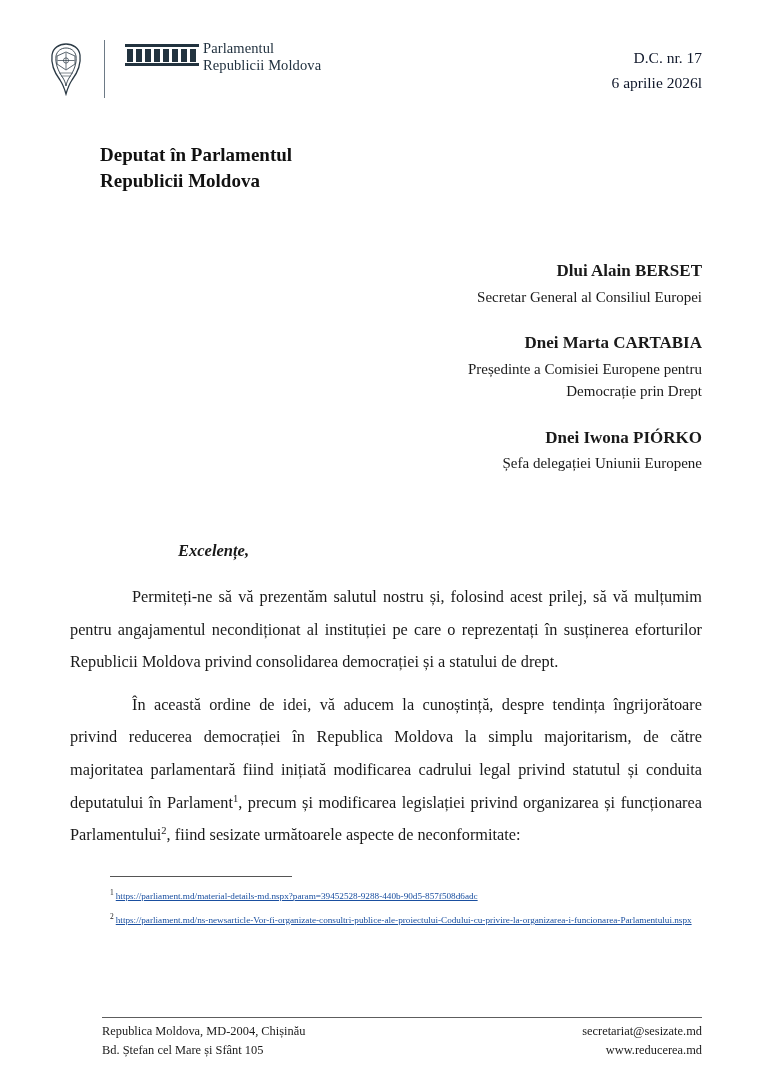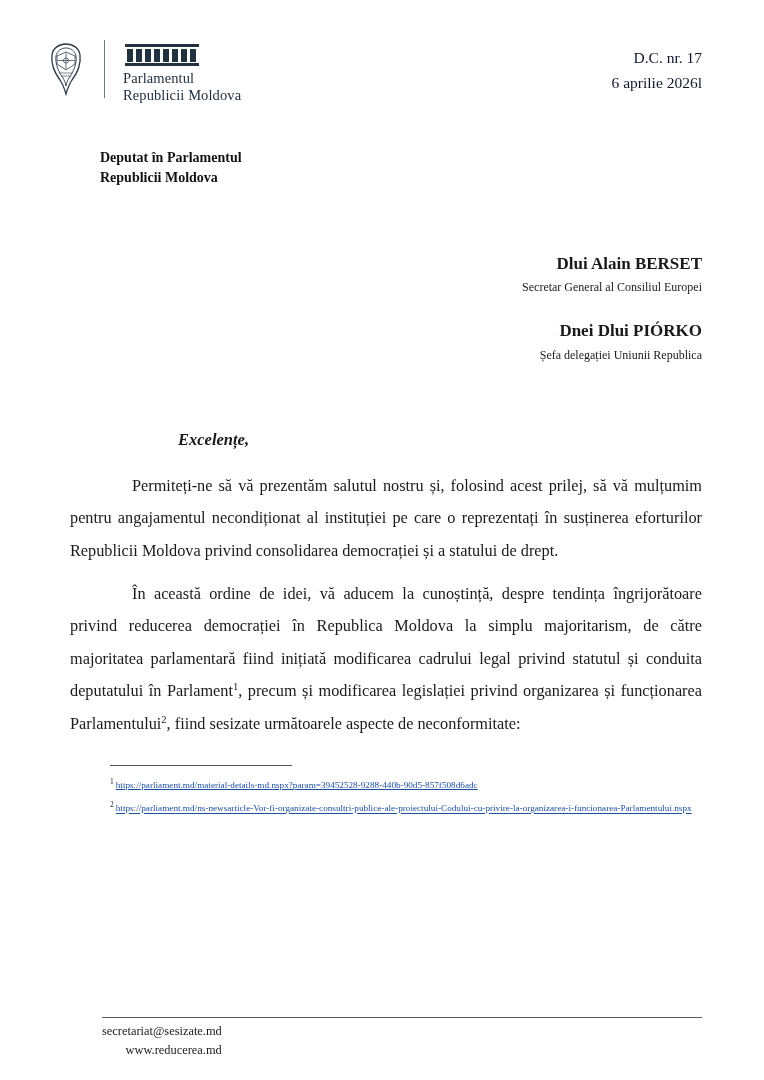--- a/index.html
+++ b/index.html
@@ -42,21 +42,21 @@
     margin-top: 2px;
   }
   .divider-v {
     width: 1px;
     background: #6d7a86;
     height: 58px;
     margin: 0 4px;
   }
   .brand-right {
     display: flex;
-    flex-direction: column;
+    flex-direction: row;
     gap: 2px;
   }
   .parliament-mark {
     width: 78px;
     height: 28px;
     display: block;
   }
   .brand-text {
     font-family: "Liberation Serif", serif;
     font-size: 14.5px;
@@ -70,21 +70,21 @@
     line-height: 1.6;
     color: #0f172a;
     padding-top: 6px;
   }
   .doc-meta div { white-space: nowrap; }
 
   
   .doc-title {
     margin: 44px 0 0 100px;
     font-weight: bold;
-    font-size: 14px;
+    font-size: 19px;
     line-height: 1.38;
     color: #111;
   }
   .doc-title span { display: block; }
 
   
   .addressees {
     margin: 64px 62px 0 0;
     text-align: right;
     font-size: 16.5px;
@@ -92,21 +92,21 @@
   }
   .addressee { margin-bottom: 22px; padding-left: 36px; }
   .addressee .name {
     font-weight: bold;
     font-size: 17px;
     display: block;
     margin-bottom: 2px;
   }
   .addressee .role {
     display: block;
-    font-size: 12px;
+    font-size: 15px;
   }
   .addressee .role-line { display: block; }
 
   
   .salutation {
     margin: 66px 0 0 178px;
     font-style: italic;
     font-weight: bold;
     font-size: 16.5px;
   }
@@ -223,22 +223,27 @@
     <span>Deputat în Parlamentul</span>
     <span>Republicii Moldova</span>
   </div>
 
   <div class="addressees">
     <div class="addressee">
       <span class="name">Dlui Alain BERSET</span>
       <span class="role role-line">Secretar General al Consiliul Europei</span>
     </div>
     <div class="addressee">
-      <span class="name">Dnei Dlui PIÓRKO</span>
-      <span class="role role-line">Șefa delegației Uniunii Republica</span>
+      <span class="name">Dnei Marta CARTABIA</span>
+      <span class="role role-line">Președinte a Comisiei Europene pentru</span>
+      <span class="role role-line">Democrație prin Drept</span>
+    </div>
+    <div class="addressee">
+      <span class="name">Dnei Iwona PIÓRKO</span>
+      <span class="role role-line">Șefa delegației Uniunii Europene</span>
     </div>
   </div>
 
   <div class="salutation">Excelențe,</div>
 
   <div class="body">
     <p>Permiteți-ne să vă prezentăm salutul nostru și, folosind acest prilej, să vă mulțumim pentru angajamentul necondiționat al instituției pe care o reprezentați în susținerea eforturilor Republicii Moldova privind consolidarea democrației și a statului de drept.</p>
     <p><span>În această ordine de idei, vă aducem la cunoștință, despre tendința îngrijorătoare privind reducerea democrației în Republica Moldova la simplu majoritarism, de către majoritatea parlamentară fiind inițiată modificarea cadrului legal privind statutul și conduita deputatului în Parlament</span><sup>1</sup><span>, precum și modificarea legislației privind organizarea și funcționarea Parlamentului</span><sup>2</sup><span>, fiind sesizate următoarele aspecte de neconformitate:</span></p>
   </div>
 
@@ -247,19 +252,23 @@
     <div class="fn">
       <span class="fn-num">1</span><a href="#">https://parliament.md/material-details-md.nspx?param=39452528-9288-440b-90d5-857f508d6adc</a>
     </div>
     <div class="fn">
       <span class="fn-num">2</span><a href="#">https://parliament.md/ns-newsarticle-Vor-fi-organizate-consultri-publice-ale-proiectului-Codului-cu-privire-la-organizarea-i-funcionarea-Parlamentului.nspx</a>
     </div>
   </div>
 
   <div class="footer-rule"></div>
   <div class="footer">
+    <div class="left">
+      <div>Republica Moldova, MD-2004, Chișinău</div>
+      <div>Bd. Ștefan cel Mare și Sfânt 105</div>
+    </div>
     <div class="right">
       <div>secretariat@sesizate.md</div>
       <div>www.reducerea.md</div>
     </div>
   </div>
 
 </div>
 
 </body></html>

